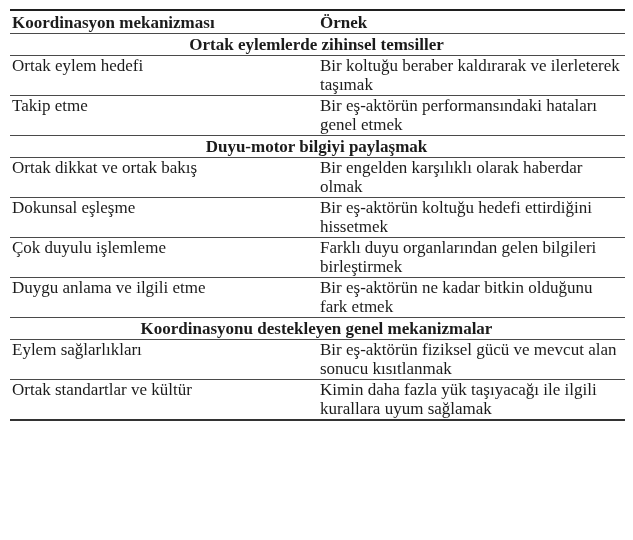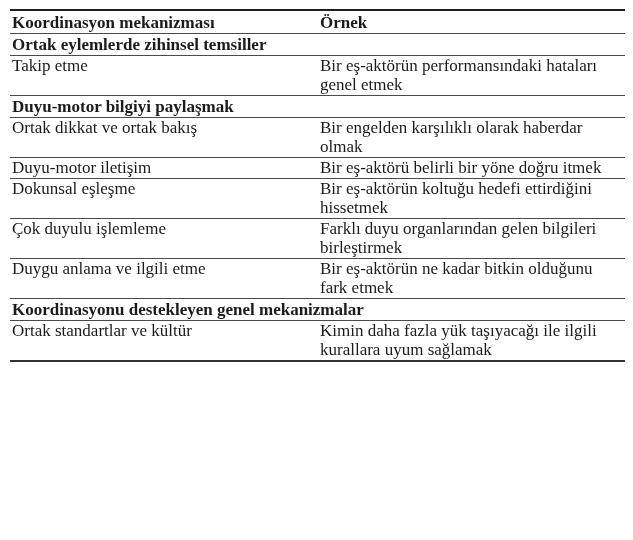--- a/index.html
+++ b/index.html
@@ -39,20 +39,21 @@
   }
   table.coord thead th {
     font-weight: bold;
     padding-top: 2px;
     padding-bottom: 1px;
   }
   table.coord tr.section td {
     font-weight: bold;
     padding-top: 1px;
     padding-bottom: 1px;
+    text-align: center;
   }
   table.coord tbody td {
     padding-top: 0px;
     padding-bottom: 1px;
   }
 </style>
 </head>
 <body>
 
 <div class="page">
@@ -65,50 +66,54 @@
       <tr>
         <th>Koordinasyon mekanizması</th>
         <th>Örnek</th>
       </tr>
     </thead>
     <tbody>
       <tr class="section">
         <td colspan="2">Ortak eylemlerde zihinsel temsiller</td>
       </tr>
       <tr>
+        <td>Ortak eylem hedefi</td>
+        <td>Bir koltuğu beraber kaldırarak ve ilerleterek taşımak</td>
+      </tr>
+      <tr>
         <td>Takip etme</td>
         <td>Bir eş-aktörün performansındaki hataları genel etmek</td>
       </tr>
 
       <tr class="section">
         <td colspan="2">Duyu-motor bilgiyi paylaşmak</td>
       </tr>
       <tr>
         <td>Ortak dikkat ve ortak bakış</td>
         <td>Bir engelden karşılıklı olarak haberdar olmak</td>
-      </tr>
-      <tr>
-        <td>Duyu-motor iletişim</td>
-        <td>Bir eş-aktörü belirli bir yöne doğru itmek</td>
       </tr>
       <tr>
         <td>Dokunsal eşleşme</td>
         <td>Bir eş-aktörün koltuğu hedefi ettirdiğini hissetmek</td>
       </tr>
       <tr>
         <td>Çok duyulu işlemleme</td>
         <td>Farklı duyu organlarından gelen bilgileri birleştirmek</td>
       </tr>
       <tr>
         <td>Duygu anlama ve ilgili etme</td>
         <td>Bir eş-aktörün ne kadar bitkin olduğunu fark etmek</td>
       </tr>
 
       <tr class="section">
         <td colspan="2">Koordinasyonu destekleyen genel mekanizmalar</td>
       </tr>
       <tr>
+        <td>Eylem sağlarlıkları</td>
+        <td>Bir eş-aktörün fiziksel gücü ve mevcut alan sonucu kısıtlanmak</td>
+      </tr>
+      <tr>
         <td>Ortak standartlar ve kültür</td>
         <td>Kimin daha fazla yük taşıyacağı ile ilgili kurallara uyum sağlamak</td>
       </tr>
     </tbody>
   </table>
 </div>
 
 </body></html>

